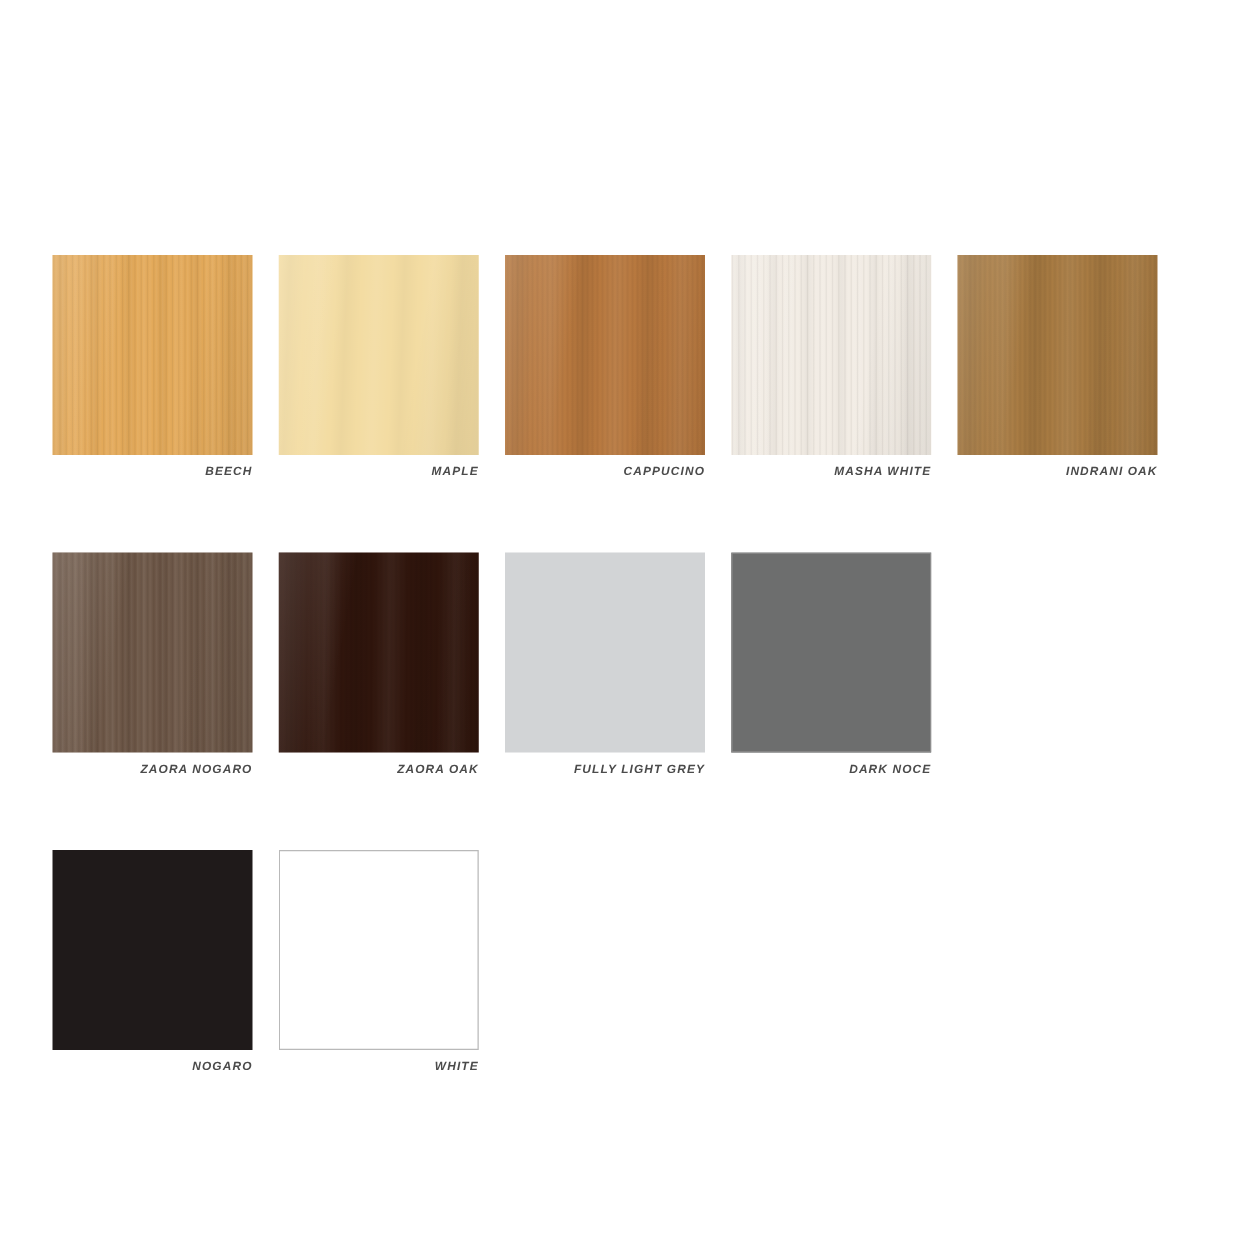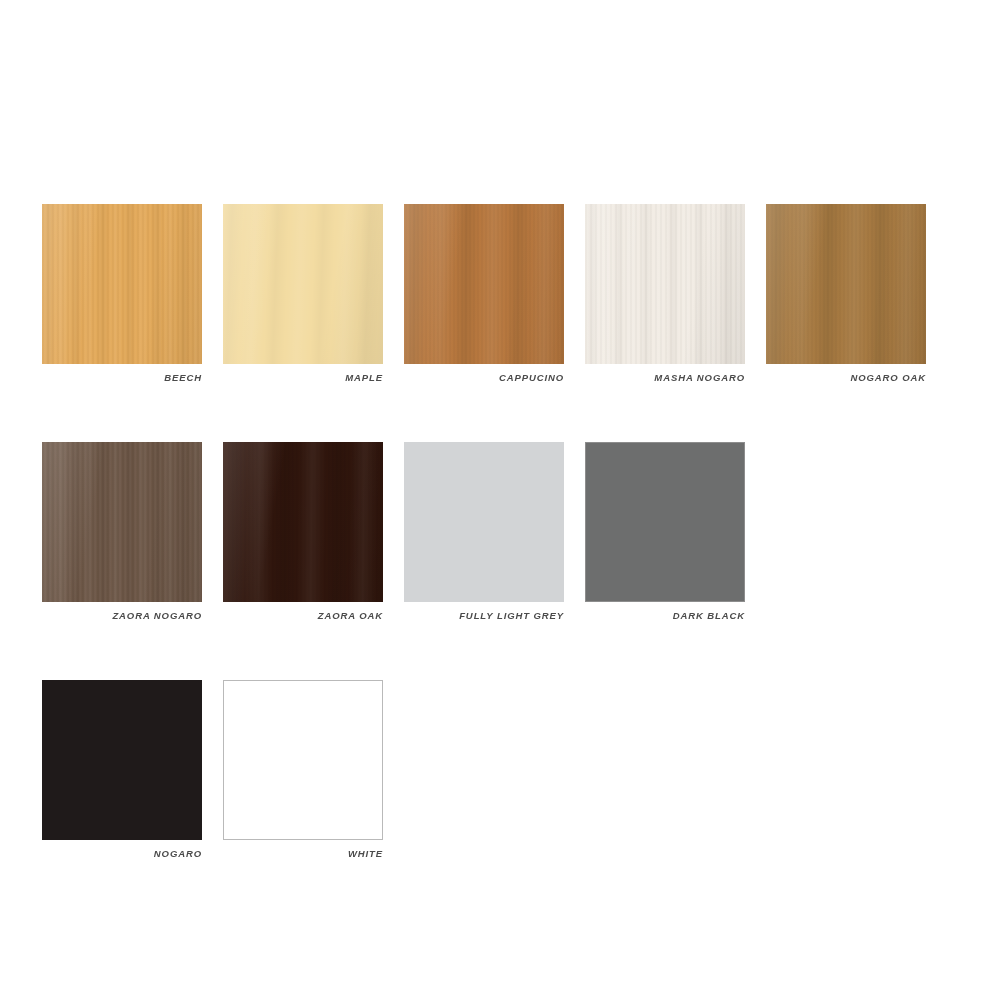--- a/index.html
+++ b/index.html
@@ -149,28 +149,28 @@
             <div class="grain grain-vert-broad"></div>
             <div class="sheen"></div>
           </div>
           <div class="swatch-label">CAPPUCINO</div>
         </div>
         <div class="swatch-cell">
           <div class="swatch-chip " style="background-color: rgb(242, 236, 228);">
             <div class="grain grain-vert-fine"></div>
             <div class="sheen"></div>
           </div>
-          <div class="swatch-label">MASHA NOGARO</div>
+          <div class="swatch-label">MASHA WHITE</div>
         </div>
         <div class="swatch-cell">
           <div class="swatch-chip " style="background-color: rgb(168, 123, 66);">
             <div class="grain grain-vert-broad"></div>
             <div class="sheen"></div>
           </div>
-          <div class="swatch-label">NOGARO OAK</div>
+          <div class="swatch-label">INDRANI OAK</div>
         </div>
       </div>
       <div class="swatch-row">
         <div class="swatch-cell">
           <div class="swatch-chip " style="background-color: rgb(107, 85, 69);">
             <div class="grain grain-vert-fine"></div>
             <div class="sheen"></div>
           </div>
           <div class="swatch-label">ZAORA NOGARO</div>
         </div>
@@ -184,21 +184,21 @@
         <div class="swatch-cell">
           <div class="swatch-chip " style="background-color: rgb(210, 212, 214);">
             <div class="grain grain-flat"></div>
           </div>
           <div class="swatch-label">FULLY LIGHT GREY</div>
         </div>
         <div class="swatch-cell">
           <div class="swatch-chip chip-border-soft" style="background-color: rgb(109, 110, 110);">
             <div class="grain grain-flat"></div>
           </div>
-          <div class="swatch-label">DARK BLACK</div>
+          <div class="swatch-label">DARK NOCE</div>
         </div>
       </div>
       <div class="swatch-row">
         <div class="swatch-cell">
           <div class="swatch-chip " style="background-color: rgb(31, 26, 26);">
             <div class="grain grain-flat"></div>
           </div>
           <div class="swatch-label">NOGARO</div>
         </div>
         <div class="swatch-cell">

